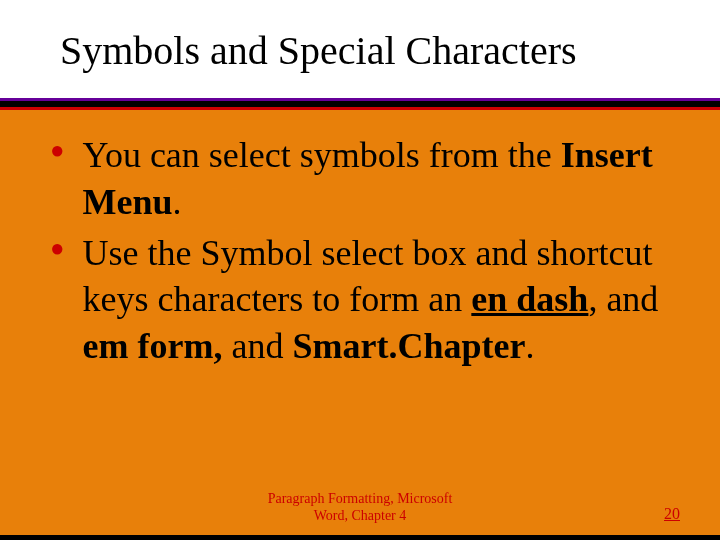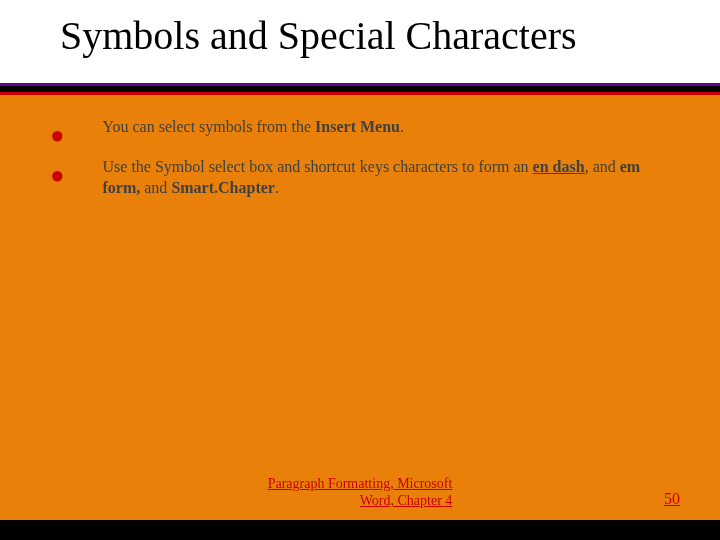--- a/index.html
+++ b/index.html
@@ -11,21 +11,21 @@
       overflow: hidden;
       position: relative;
     }
     .slide {
       width: 100%;
       height: 100%;
       position: relative;
     }
     .title-area {
       background: #fff;
-      padding: 12px 40px 24px 60px;
+      padding: 27px 40px 24px 60px;
       width: 100%;
     }
     .title {
       font-size: 40px;
       color: #000;
       font-weight: normal;
     }
     .divider-purple {
       height: 3px;
       background: #660099;
@@ -53,41 +53,39 @@
       margin-bottom: 4px;
     }
     .bullet-dot {
       color: #cc0000;
       font-size: 24px;
       line-height: 36px;
       margin-right: 18px;
       flex-shrink: 0;
     }
     .bullet-text {
-      font-size: 16px;
-      color: #404040;
+      font-size: 36px;
+      color: #000000;
       line-height: 1.3;
-      margin-left: 20px;
     }
     .bold { font-weight: bold; }
     .underline { text-decoration: underline; }
     .footer {
       position: absolute;
       bottom: 10px;
       width: 100%;
       left: 0;
       display: flex;
       justify-content: center;
       align-items: flex-end;
     }
     .footer-text {
       color: #cc0000;
       font-size: 14px;
-      text-align: right;
-      text-decoration: underline;
+      text-align: center;
       line-height: 1.2;
     }
     .page-number {
       position: absolute;
       right: 40px;
       bottom: 12px;
       color: #cc0000;
       font-size: 16px;
       text-decoration: underline;
     }
@@ -115,15 +113,15 @@
           <span>Use the Symbol select box and shortcut keys characters to form an </span><span class="bold underline">en dash</span><span>, and </span><span class="bold">em form,</span><span> and </span><span class="bold">Smart.Chapter</span><span>.</span>
         </span>
       </li>
     </ul>
     <div class="footer">
       <div class="footer-text">
         <span>Paragraph Formatting, Microsoft</span><br>
         <span>Word, Chapter 4</span>
       </div>
     </div>
-    <div class="page-number">50</div>
+    <div class="page-number">20</div>
   </div>
 </div>
 
 </body></html>

